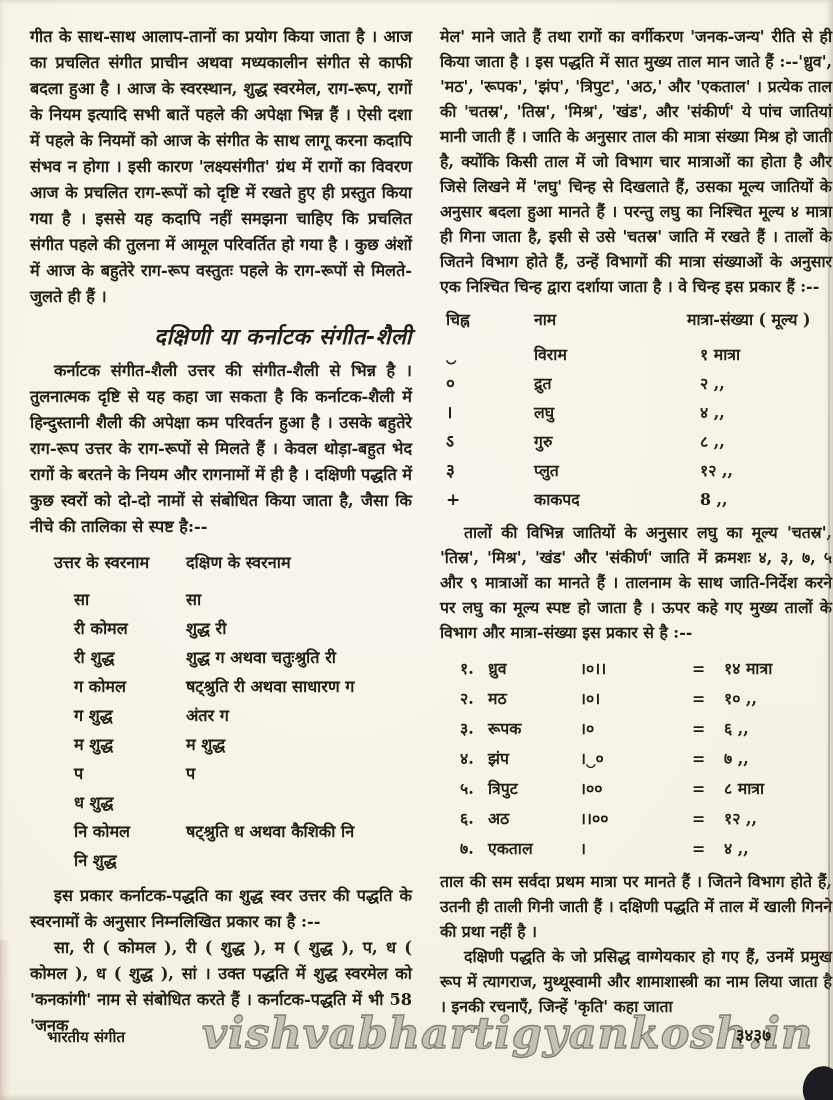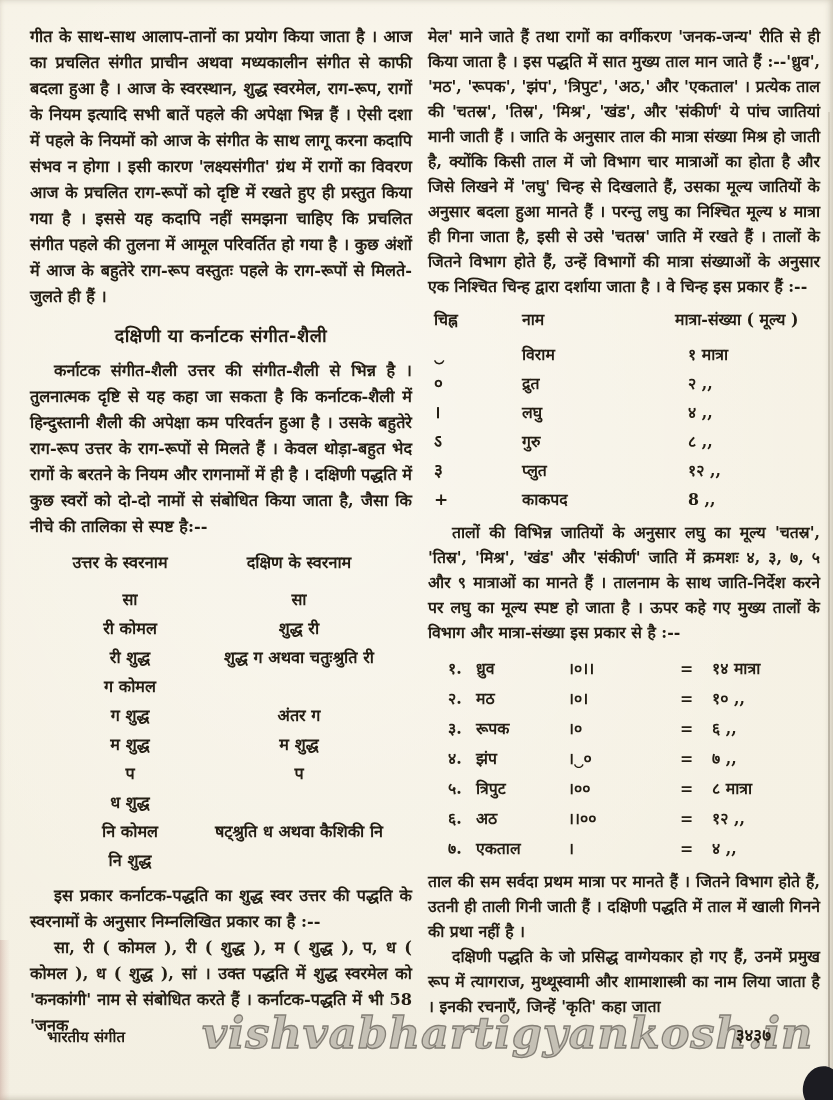--- a/index.html
+++ b/index.html
@@ -11,34 +11,34 @@
       radial-gradient(ellipse at 40% 40%, rgba(255,255,255,0.35), rgba(0,0,0,0) 70%),
       linear-gradient(180deg, #f7f3e7 0%, #f5f1e4 80%, #f3efe2 100%);
     background-color:#f6f2e6;
     color:#231d13;
     font-family:"DejaVu Serif", serif;
     overflow:hidden;
     box-shadow: inset -3px 0 6px rgba(120,110,90,0.25), inset 0 -2px 5px rgba(120,110,90,0.15);
   }
   .columns {
     position:absolute; top:24px; left:30px;
-    display:flex; gap:16px;
+    display:flex; gap:28px;
   }
   .col { font-weight:bold; }
   .col-left  { width:382px; font-size:16.2px; line-height:26px; }
   .col-right { width:392px; font-size:15.8px; line-height:25px; }
   p { margin:0; text-align:justify; }
   p.indent { text-indent:24px; }
   .section-heading {
-    text-align:center; font-size:18px; font-weight:bold;
-    margin:13px 0 9px 0; letter-spacing:0.5px;
-  }
-
-  
-  .svara-table { margin:10px 0 8px 24px;text-align:center; }
+    text-align:right; font-size:22px; font-weight:bold;
+    margin:13px 0 9px 0; letter-spacing:0.5px;font-style:italic;
+  }
+
+  
+  .svara-table { margin:10px 0 8px 24px; }
   .svara-head, .svara-row { display:grid; grid-template-columns:132px 1fr; }
   .svara-head { margin-bottom:9px; }
   .svara-row  { padding:1.5px 0; }
   .svara-row .cell-north { padding-left:20px; }
 
   
   .chihn-table { margin:8px 0 6px 6px; }
   .chihn-head, .chihn-row { display:grid; grid-template-columns:88px 108px 1fr; align-items:baseline; }
   .chihn-head { margin-bottom:8px; }
   .chihn-row  { padding:2px 0; }
@@ -98,20 +98,21 @@
         <div class="svara-row">
             <span class="cell-north">री कोमल</span>
             <span class="cell-south">शुद्ध री</span>
           </div>
         <div class="svara-row">
             <span class="cell-north">री शुद्ध</span>
             <span class="cell-south">शुद्ध ग अथवा चतुःश्रुति री</span>
           </div>
         <div class="svara-row">
             <span class="cell-north">ग कोमल</span>
+            <span class="cell-south">षट्श्रुति री अथवा साधारण ग</span>
           </div>
         <div class="svara-row">
             <span class="cell-north">ग शुद्ध</span>
             <span class="cell-south">अंतर ग</span>
           </div>
         <div class="svara-row">
             <span class="cell-north">म शुद्ध</span>
             <span class="cell-south">म शुद्ध</span>
           </div>
         <div class="svara-row">

